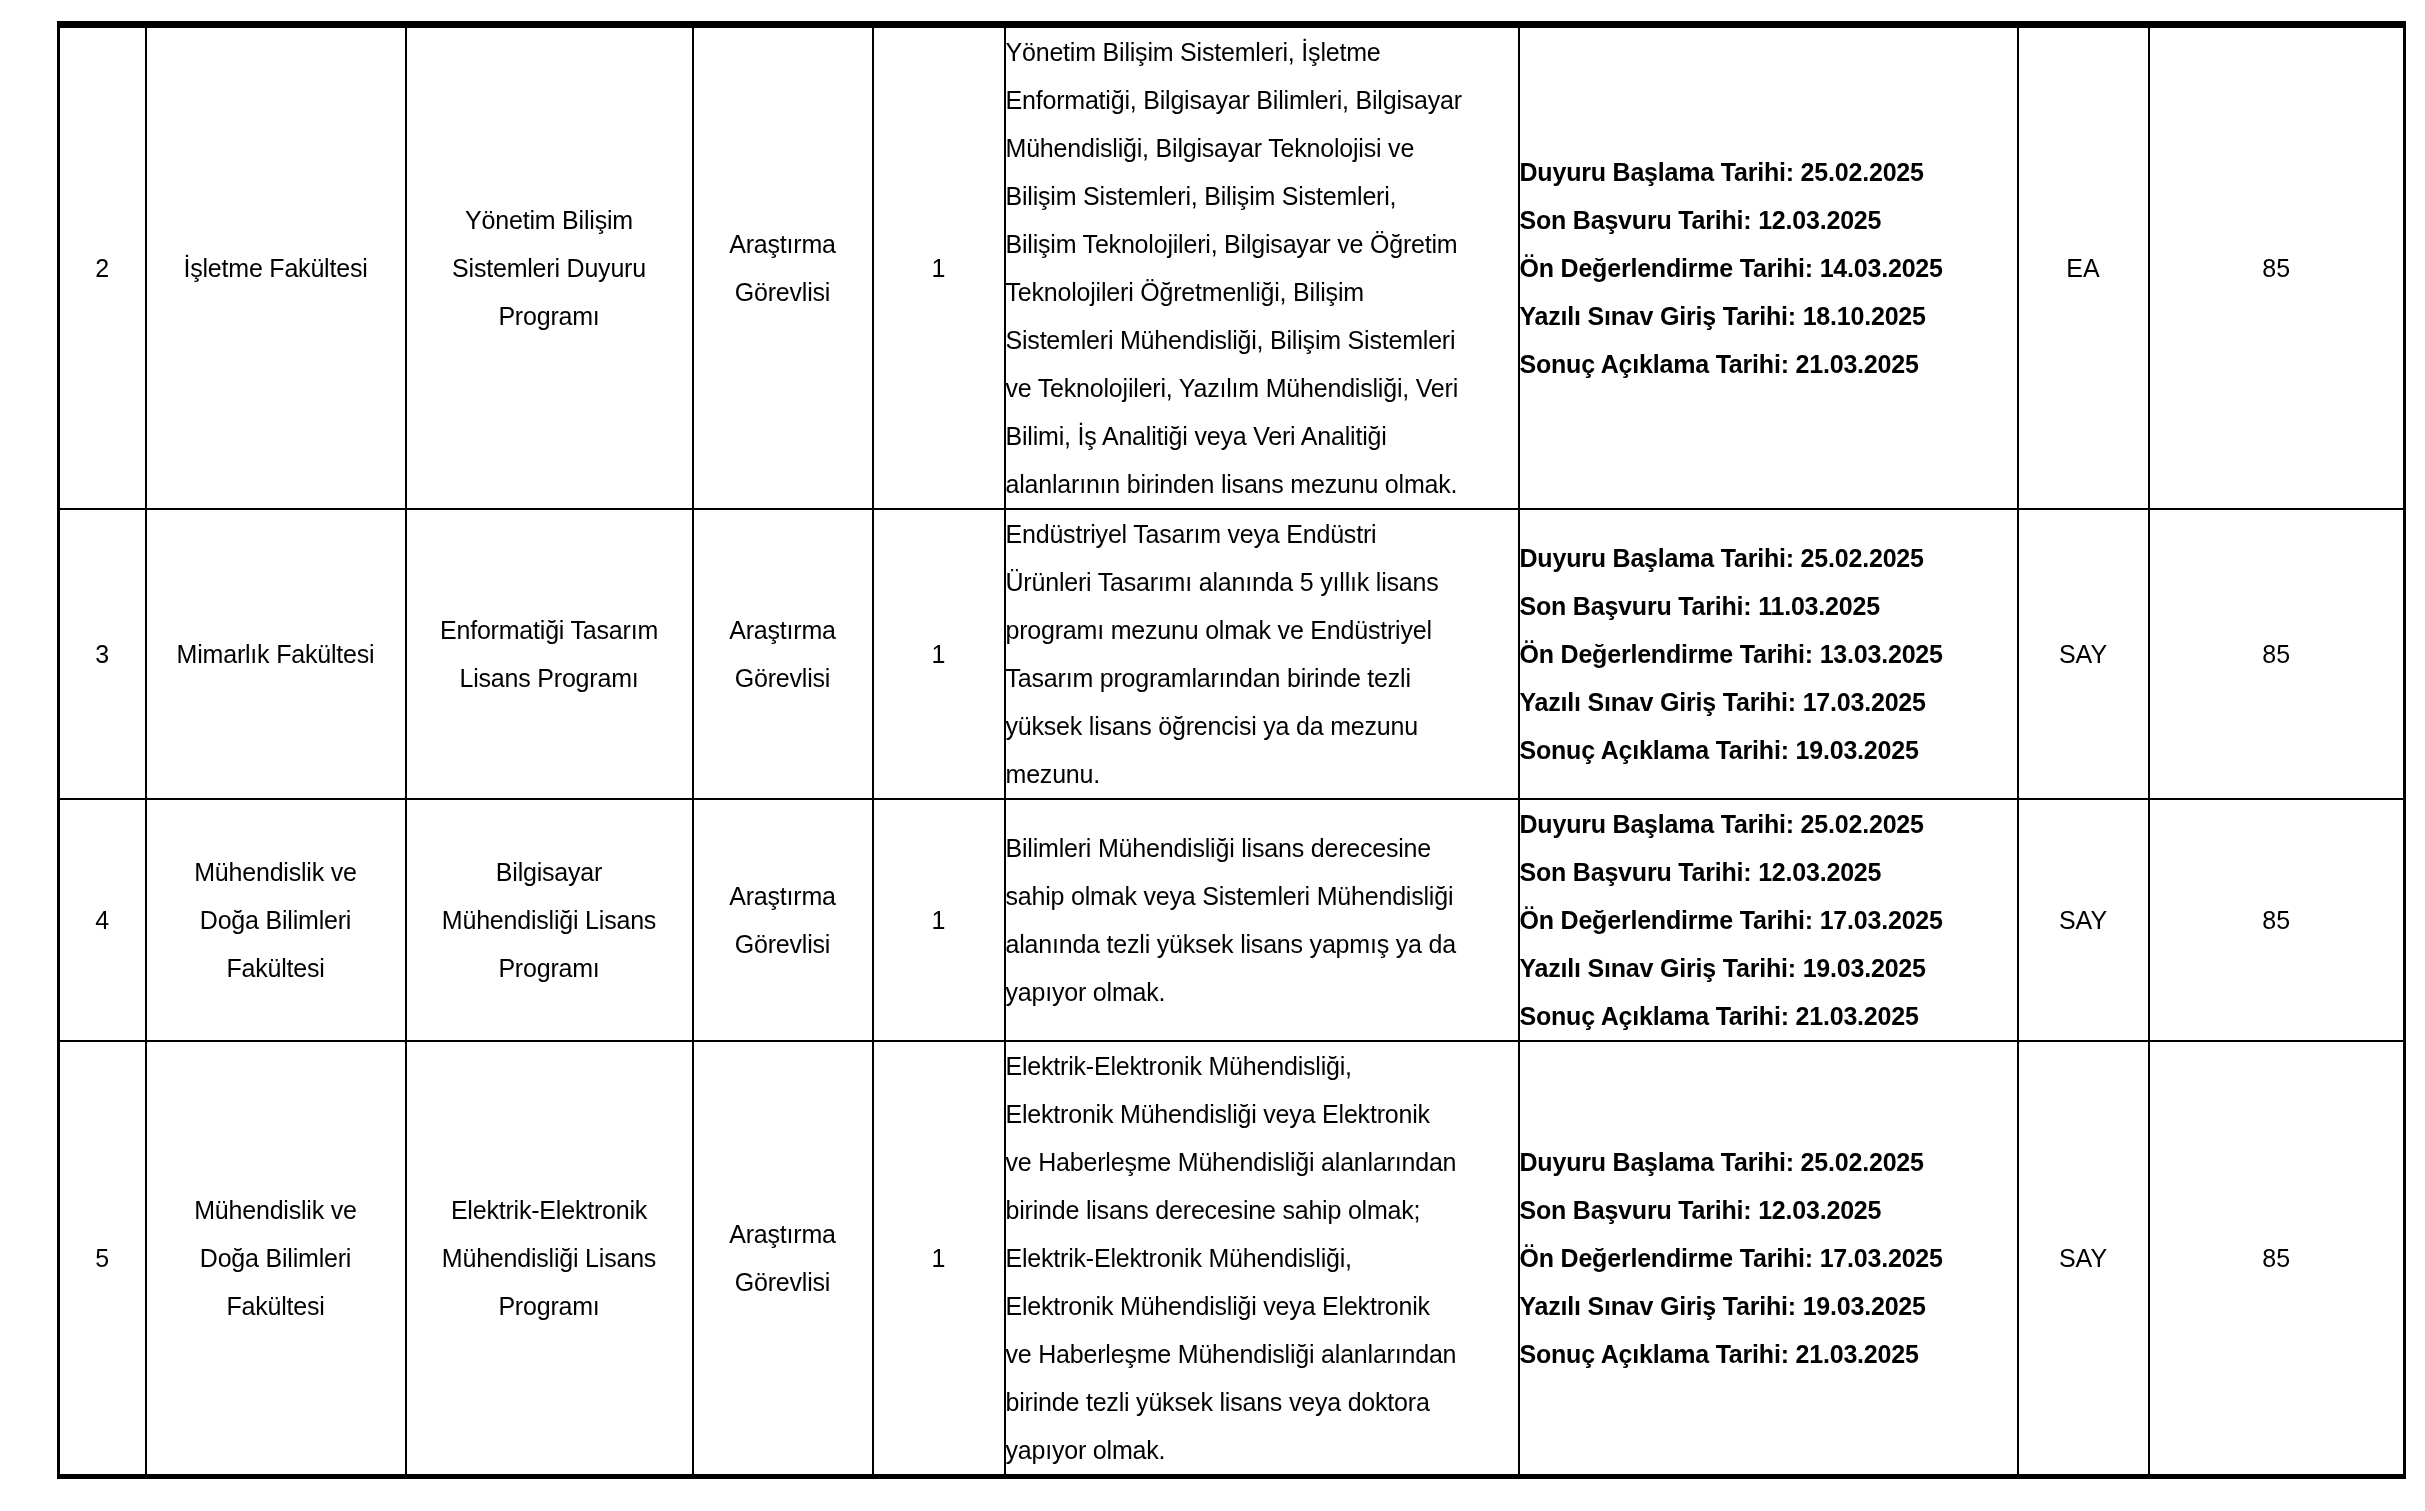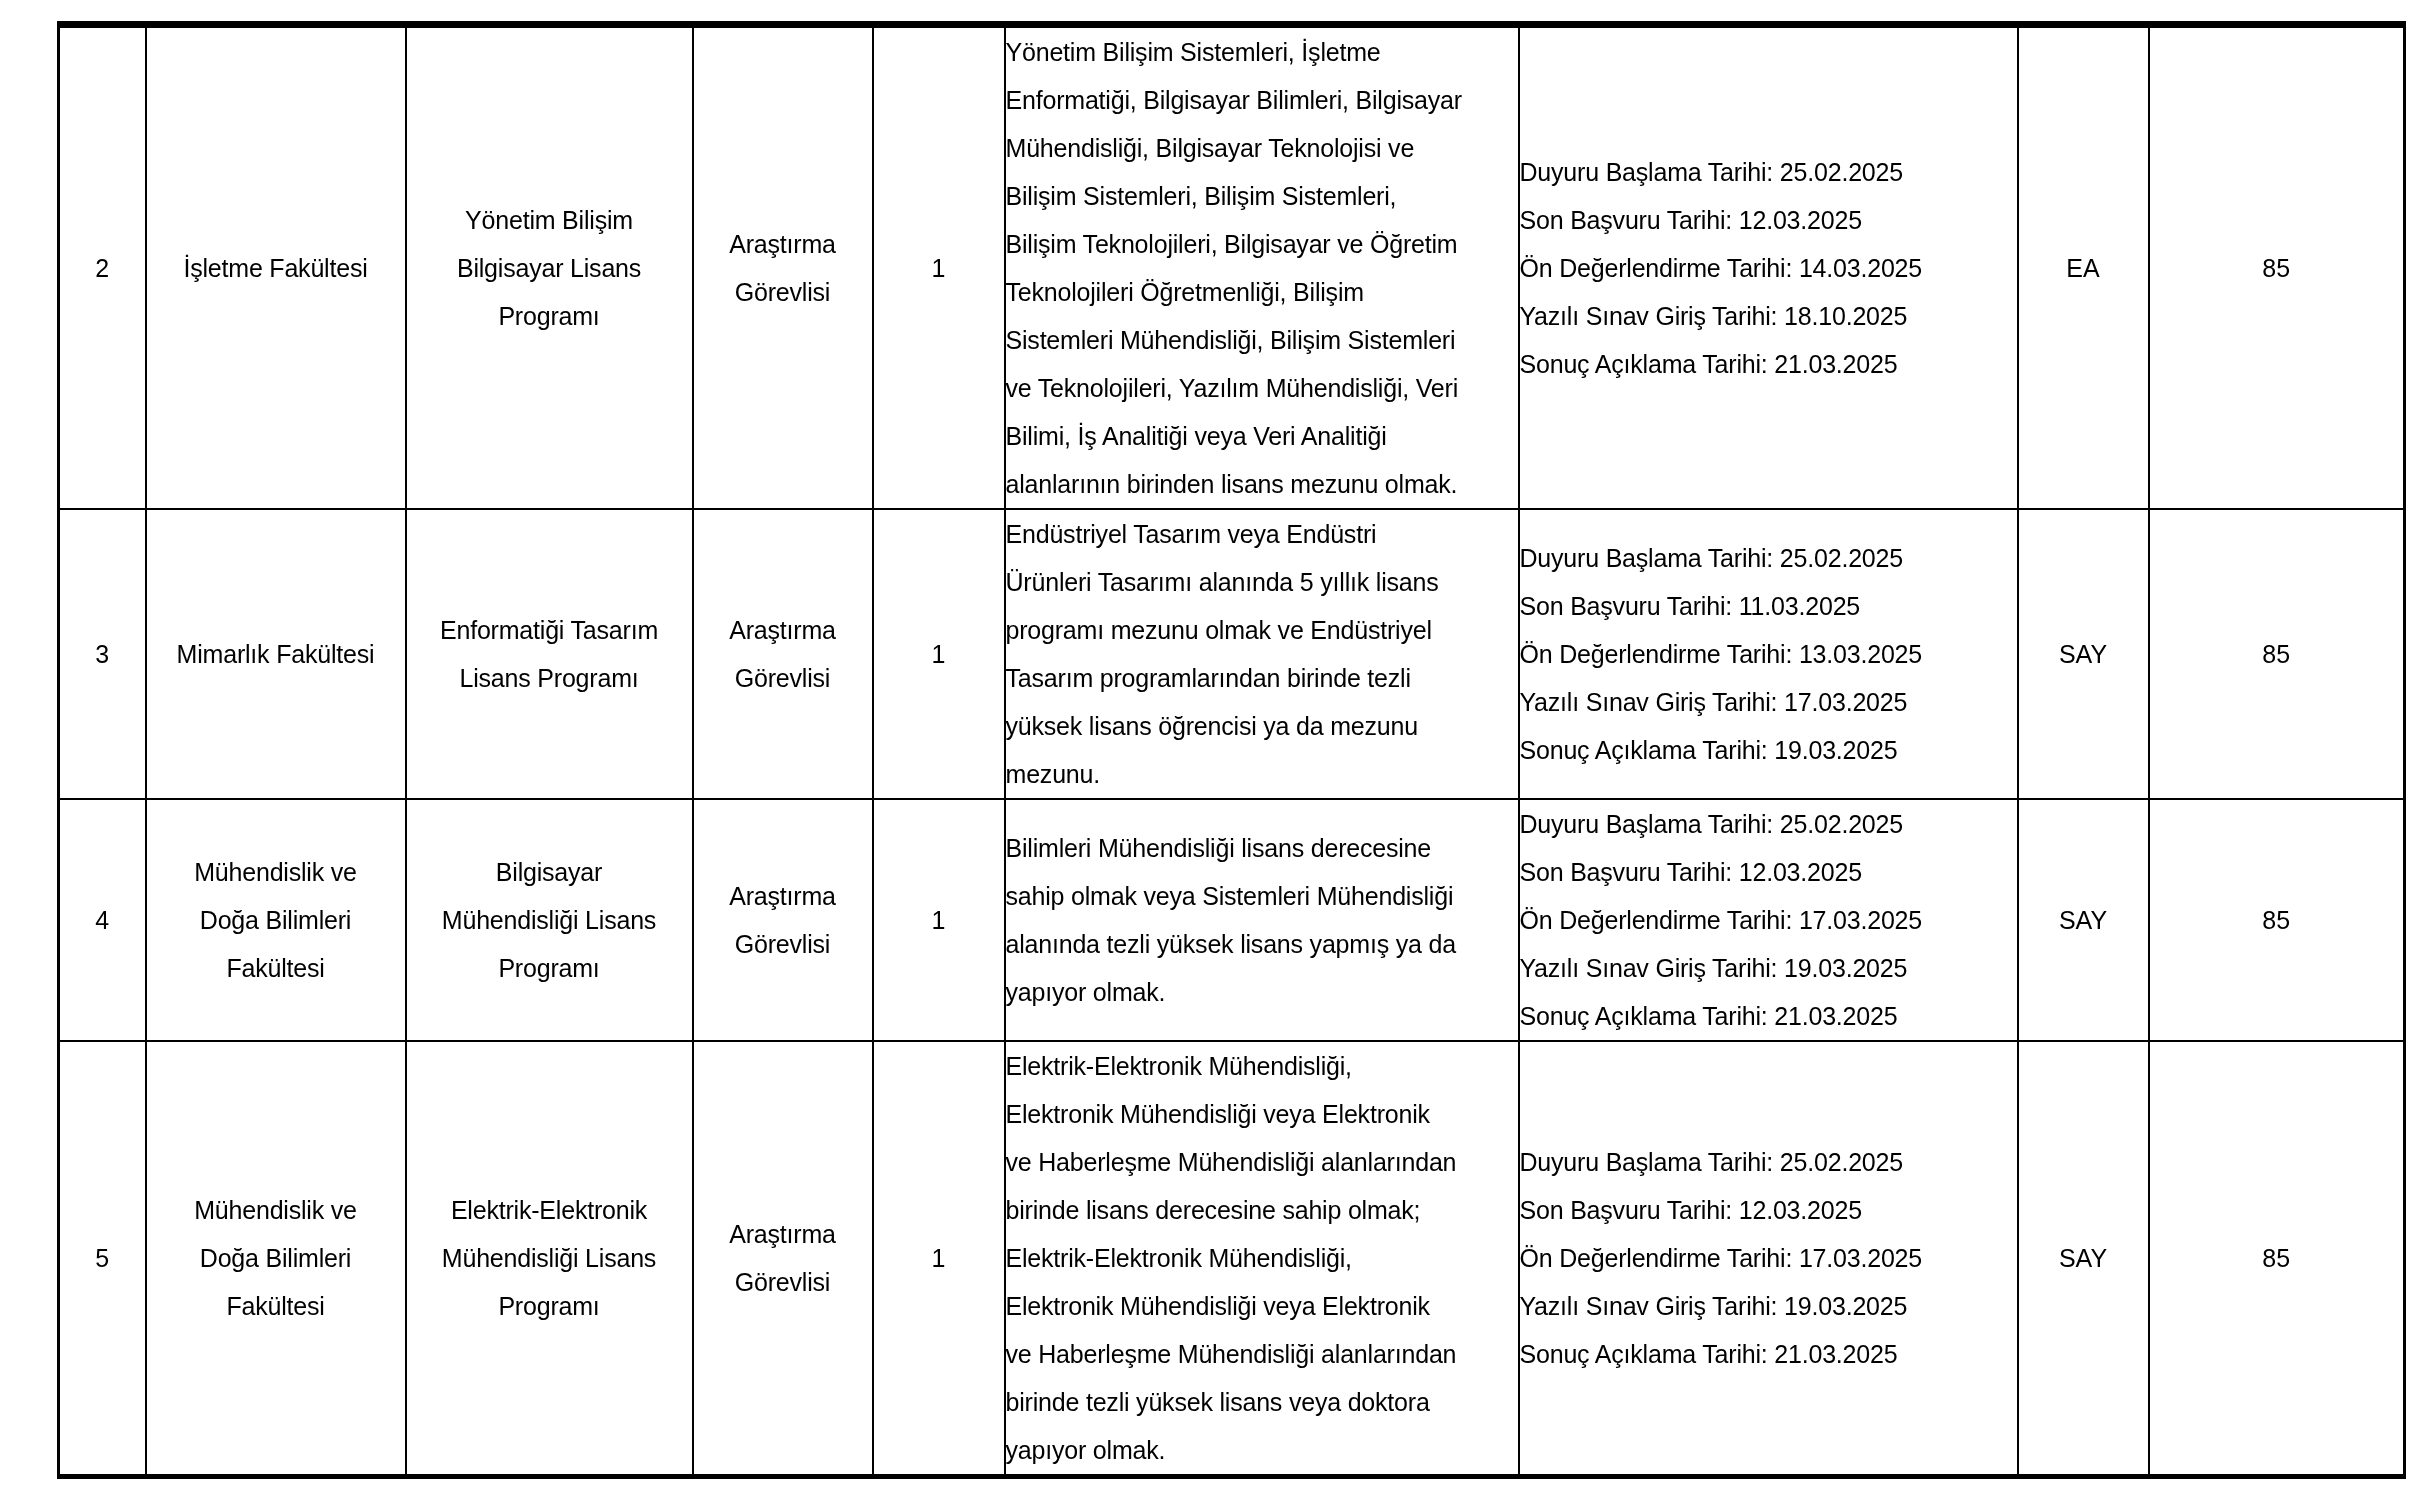--- a/index.html
+++ b/index.html
@@ -34,21 +34,21 @@
     vertical-align: middle;
     padding: 0;
     font-size: 25px;
     line-height: 48px;
     background: #ffffff;
   }
   td.c-center { text-align: center; }
   td.c-left   { text-align: left; margin-left: 48px; }
   .line { white-space: nowrap; letter-spacing: -0.2px; }
   td.cell-requirements { padding-left: 9.4px; padding-right: 1.6px; }
-  td.cell-dates        { padding-left: 14px; padding-right: 1.6px; }
+  td.cell-dates        { padding-left: 14px; padding-right: 1.6px; font-weight: bold; }
 </style>
 </head>
 <body>
 
 <div class="page">
   <table class="grid">
     <colgroup>
       <col style="width:87px">
       <col style="width:260px">
       <col style="width:287px">
@@ -60,21 +60,21 @@
       <col style="width:256px">
     </colgroup>
     <tbody id="table-body">
         <tr style="height: 481px;">
           <td class="c-center cell-row-number">2</td>
           <td class="c-center cell-faculty">
             <div class="line">İşletme Fakültesi</div>
           </td>
           <td class="c-center cell-program">
             <div class="line">Yönetim Bilişim</div>
-            <div class="line">Bilgisayar Lisans</div>
+            <div class="line">Sistemleri Duyuru</div>
             <div class="line">Programı</div>
           </td>
           <td class="c-center cell-position">
             <div class="line">Araştırma</div>
             <div class="line">Görevlisi</div>
           </td>
           <td class="c-center cell-quota">1</td>
           <td class="c-left cell-requirements">
             <div class="line">Yönetim Bilişim Sistemleri, İşletme</div>
             <div class="line">Enformatiği, Bilgisayar Bilimleri, Bilgisayar</div>

